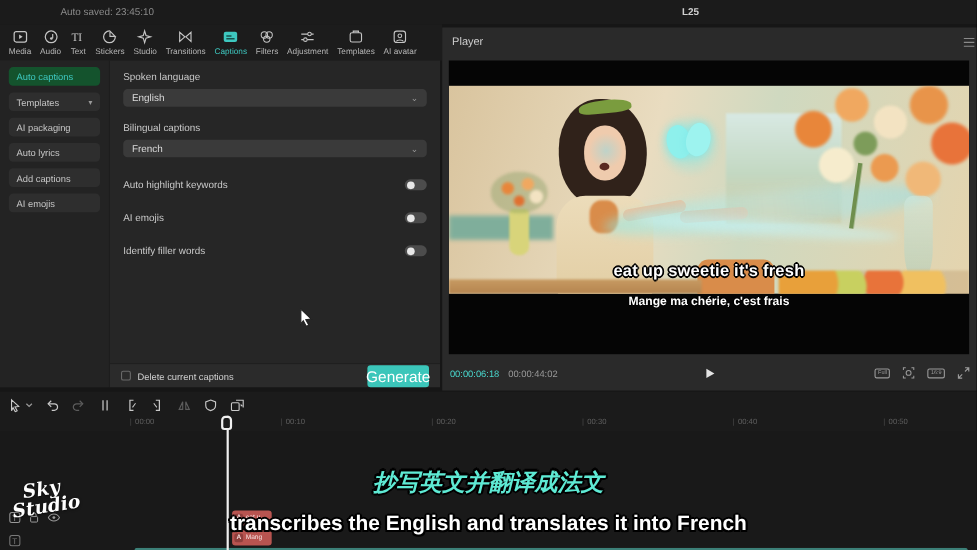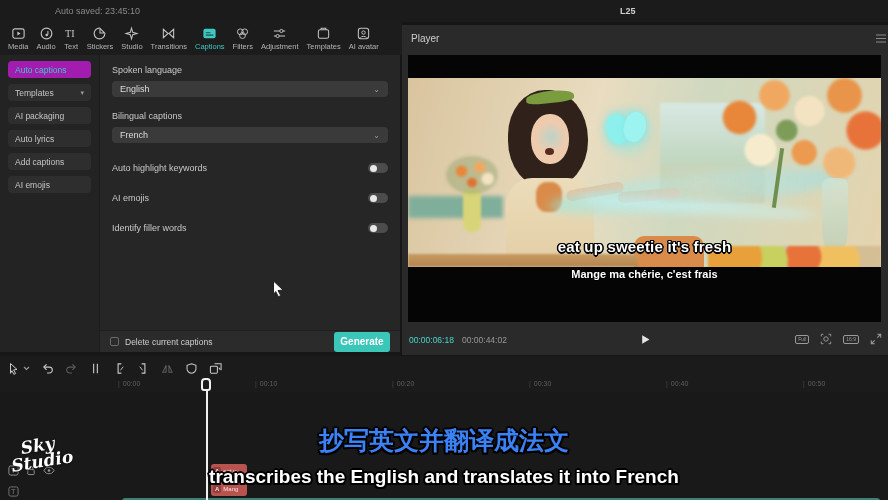--- a/index.html
+++ b/index.html
@@ -17,36 +17,36 @@
   .tb-item { display:flex; flex-direction:column; align-items:center; justify-content:center; padding:0 4px; height:33px; cursor:default; }
   .tb-item .ico { height:15px; display:flex; align-items:center; }
   .tb-item .lbl { font-size:7.5px; color:#b5b5b5; margin-top:1px; white-space:nowrap; }
   .tb-item.active .lbl { color:#3ec8c0; }
   svg { display:block; }
 
   
   .left-panel { position:absolute; left:0; top:55px; width:400px; height:297px; background:#262626; }
   .sidebar { position:absolute; left:0; top:0; width:100px; height:100%; background:#232323; border-right:1px solid #1d1d1d; }
   .sb-item { position:relative; margin:6px 8px 0 8px; height:17px; background:#2e2e2e; border-radius:4px; display:flex; align-items:center; padding:0 7px; font-size:8.5px; color:#c6c6c6; white-space:nowrap; }
-  .sb-item.active { background:#a21caf; color:#3ec8c0; }
+  .sb-item.active { background:#14532d; color:#3ec8c0; }
   .sb-item .chev { margin-left:auto; font-size:7px; color:#9a9a9a; }
 
   .panel-body { position:absolute; left:100px; top:0; right:0; bottom:22px; padding:6px 12px; }
   .fld-label { font-size:9px; color:#c9c9c9; margin:4px 0 6px 0; }
   .select { position:relative; height:16px; background:#3a3a3a; border-radius:4px; display:flex; align-items:center; padding:0 8px; font-size:9px; color:#dcdcdc; margin-bottom:12px; }
   .select .chev { margin-left:auto; color:#9a9a9a; font-size:8px; }
   .tg-row { display:flex; align-items:flex-end; margin-top:20px; }
   .tg-row .tg-lbl { font-size:9px; color:#c9c9c9; }
   .toggle { margin-left:auto; width:20px; height:10px; background:#4c4c4c; border-radius:5px; position:relative; }
   .toggle .knob { position:absolute; left:1.5px; top:1.5px; width:7px; height:7px; border-radius:50%; background:#e8e8e8; }
 
   .panel-footer { position:absolute; left:100px; right:0; bottom:0; height:22px; background:#2b2b2b; border-top:1px solid #1f1f1f; display:flex; align-items:center; padding:0 10px; }
   .chk { width:9px; height:9px; border:1px solid #6a6a6a; border-radius:2px; background:transparent; }
   .chk-lbl { font-size:8.5px; color:#d0d0d0; margin-left:6px; }
-  .generate-btn { margin-left:auto; width:56px; height:20px; background:#3bc6ba; border:none; border-radius:3px; color:#fff; font-size:10px; font-weight:bold; display:flex; align-items:center; justify-content:center; cursor:pointer; }
+  .generate-btn { margin-left:auto; width:56px; height:20px; background:#3bc6ba; border:none; border-radius:3px; color:#fff; font-size:14px; font-weight:normal; display:flex; align-items:center; justify-content:center; cursor:pointer; }
 
   
   .player-panel { position:absolute; left:402px; top:25px; width:486px; height:330px; background:#2a2a2a; }
   .player-header { position:absolute; left:0; top:0; right:0; height:28px; }
   .player-title { position:absolute; left:9px; top:8px; font-size:10px; color:#cfcfcf; }
   .menu-icon { position:absolute; right:2px; top:9px; width:10px; }
   .video { position:absolute; left:6px; top:30px; width:473px; height:267px; background:#050505; overflow:hidden; }
   .footage { position:absolute; left:0; top:23px; width:473px; height:189px; background:linear-gradient(105deg,#d9c49e 0%,#e9dcc0 38%,#cfd9c0 58%,#e5d4ae 100%); overflow:hidden; }
   .fz { position:absolute; }
   .vid-cap1 { position:absolute; left:0; right:0; top:183px; text-align:center; font-size:15px; font-weight:bold; color:#fff;
@@ -73,22 +73,22 @@
   .clip-red .txt { color:#f6e3e2; font-size:6px; white-space:nowrap; }
   .clip-video { position:absolute; left:122px; top:106px; width:758px; height:26px; border-radius:3px; overflow:hidden; }
   .clip-video .vhead { height:11px; background:#3c8078; display:flex; align-items:center; gap:6px; padding:0 5px; }
   .playhead-line { position:absolute; left:206px; top:22px; width:1.5px; height:122px; background:#f0f0f0; z-index:5; }
   .playhead-handle { position:absolute; left:201px; top:22px; width:10px; height:13px; border:2px solid #f0f0f0; background:#1b1b1b; border-radius:4px 4px 3px 3px; z-index:6; }
 
   
   .watermark { position:absolute; left:10px; top:438px; color:#fff; font-family:"DejaVu Serif", serif; font-style:italic; font-weight:bold; transform:rotate(-9deg); line-height:.92; text-shadow:0 1px 2px rgba(0,0,0,.6); z-index:9; }
   .watermark .l1 { font-size:17px; margin-left:12px; }
   .watermark .l2 { font-size:17px; }
-  .sub-zh { position:absolute; left:0; right:0; top:424px; text-align:center; font-size:25px; font-weight:bold; color:#3b82f6; z-index:10;
-    text-shadow:-2px 0 #000,2px 0 #000,0 -2px #000,0 2px #000,-1.5px -1.5px #000,1.5px 1.5px #000,-1.5px 1.5px #000,1.5px -1.5px #000; }
+  .sub-zh { position:absolute; left:0; right:0; top:424px; text-align:center; font-size:21px; font-weight:bold; color:#5eead4; z-index:10;
+    text-shadow:-2px 0 #000,2px 0 #000,0 -2px #000,0 2px #000,-1.5px -1.5px #000,1.5px 1.5px #000,-1.5px 1.5px #000,1.5px -1.5px #000;font-style:italic; }
   .sub-en { position:absolute; left:0; right:0; top:466px; text-align:center; font-size:19px; font-weight:bold; color:#fff; z-index:10;
     text-shadow:-2px 0 #000,2px 0 #000,0 -2px #000,0 2px #000,-1.5px -1.5px #000,1.5px 1.5px #000,-1.5px 1.5px #000,1.5px -1.5px #000; }
   .cursor { position:absolute; left:272px; top:280px; z-index:11; }
 </style>
 </head>
 <body>
 
 <div class="app">
 
   <div class="topbar">

